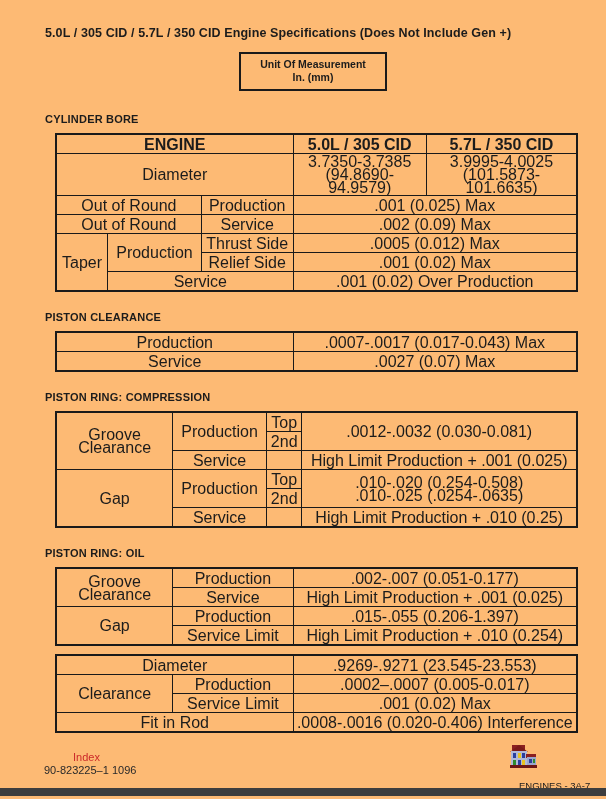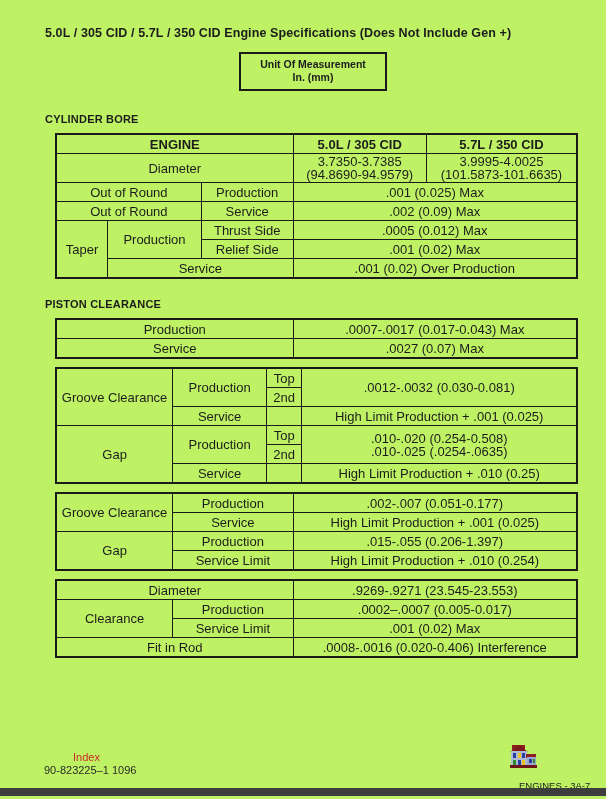--- a/index.html
+++ b/index.html
@@ -1,19 +1,19 @@
 <!DOCTYPE html>
 <html><head>
 <meta charset="utf-8">
 <style>
   html,body{margin:0;padding:0;background:#e8e8e8;}
   .page{
     position:relative;
     width:606px;height:799px;
-    background:#bef264;
+    background:#fdba74;
     font-family:"Liberation Sans", sans-serif;
     color:#1c1c1c;
     overflow:hidden;
     margin:0 auto;
   }
   .doc-title{
     margin:26px 0 0 45px;
     font-size:12.5px;
     font-weight:bold;
     letter-spacing:.1px;
@@ -37,21 +37,21 @@
   }
   table.spec{
     border-collapse:collapse;
     margin:8px 0 0 55px;
     width:523px;
     table-layout:fixed;
     border:2px solid #1a1a1a;
   }
   table.spec td{
     border:1.5px solid #1a1a1a;
-    font-size:13px;
+    font-size:16px;
     text-align:center;
     vertical-align:middle;
     padding:1px 2px;
     height:16px;
     line-height:13px;
     overflow:hidden;
   }
   td.hdr{font-weight:bold;}
   .two-line{line-height:13px;}
   .footer{
@@ -153,20 +153,21 @@
       <td>Production</td>
       <td>.0007-.0017 (0.017-0.043) Max</td>
     </tr>
     <tr>
       <td>Service</td>
       <td>.0027 (0.07) Max</td>
     </tr>
   </tbody>
     </table>
 
+  <div class="section-heading">PISTON RING: COMPRESSION</div>
 
   <table class="spec">
     <colgroup>
       <col style="width:22.4%">
         <col style="width:18%">
         <col style="width:6.8%">
         <col style="width:52.8%">
     </colgroup>
     <tbody>
         <tr>
@@ -196,20 +197,21 @@
       <td>2nd</td>
     </tr>
     <tr>
       <td>Service</td>
       <td></td>
       <td>High Limit Production + .010 (0.25)</td>
     </tr>
   </tbody>
     </table>
 
+  <div class="section-heading">PISTON RING: OIL</div>
 
   <table class="spec">
     <colgroup>
         <col style="width:22.4%">
         <col style="width:23.1%">
         <col style="width:54.5%">
       </colgroup>
     <tbody>
         <tr>
       <td rowspan="2">Groove Clearance</td>

